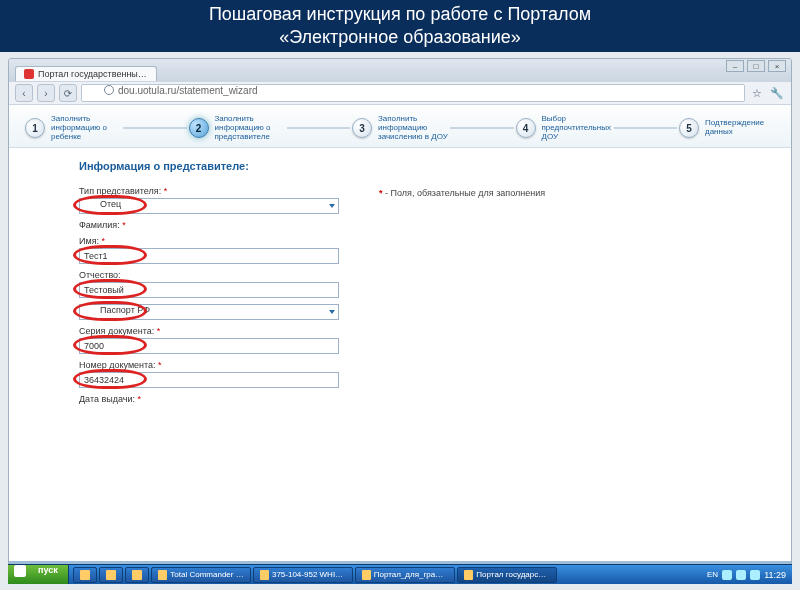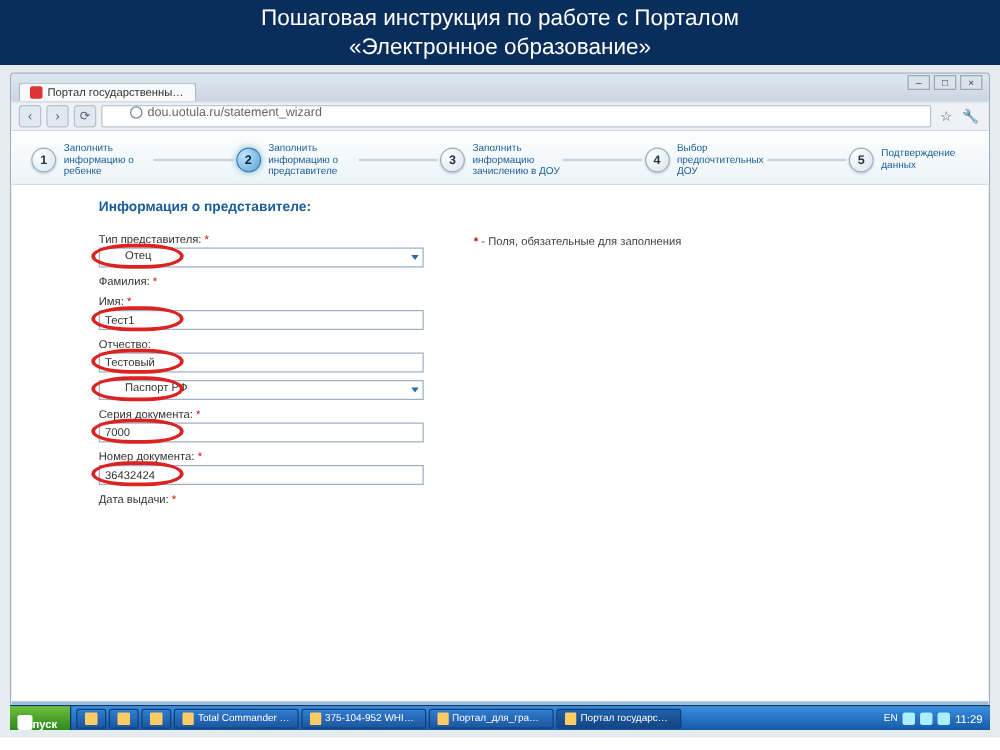--- a/index.html
+++ b/index.html
@@ -53,21 +53,21 @@
   .text-input { width: 100%; height: 16px; border: 1px solid #9db2c6; background: #fff; font-size: 9px; padding: 0 4px; color: #333; }
   .select-input { width: 100%; height: 16px; border: 1px solid #9db2c6; background: #fff; font-size: 9px; padding: 0 20px; color: #333; position:relative; display:flex; align-items:flex-start;}
   .select-input::after { content: ""; position: absolute; right: 3px; top: 5px; border-left: 3px solid transparent; border-right: 3px solid transparent; border-top: 4px solid #2a6aa8; }
   .highlight-oval { position: absolute; left: -6px; top: -3px; width: 74px; height: 20px; border: 3px solid #d22; border-radius: 50%/60%; pointer-events: none; }
 
   
   .bottom-bar { position:absolute; left:0; right:0; bottom:0; height:8px; background:#105a9c; opacity:.4;}
 
   
   .taskbar { position: absolute; left: 8px; right: 8px; bottom: 6px; height: 20px; background: linear-gradient(#3a8fe0,#1559a8); border-top: 1px solid #0a3a6e; display: flex; align-items: center; font-size: 9px; color: #fff; }
-  .start-btn { height: 100%; background: linear-gradient(#6fbf3c,#2e8a1c); padding: 0 10px 0 6px; display: flex; align-items: flex-end; gap: 0; font-weight: bold; border-right: 1px solid #0a3a6e; }
+  .start-btn { height: 100%; background: linear-gradient(#6fbf3c,#2e8a1c); padding: 0 10px 0 6px; display: flex; align-items: flex-start; gap: 12px; font-weight: bold; border-right: 1px solid #0a3a6e; }
   .start-flag { width: 12px; height: 12px; background: #fff; border-radius: 2px; display:inline-block;}
   .task-items { display: flex; align-items: center; height: 100%; gap: 2px; padding-left: 4px; flex:1; overflow:hidden;}
   .task-item { height: 16px; background: linear-gradient(#2f7cd0,#1e56a0); border: 1px solid #0f3f78; border-radius: 2px; padding: 0 6px; display: flex; align-items: center; gap: 3px; max-width: 100px; font-size: 8px; }
   .task-item.active { background: linear-gradient(#1f60ad,#134583); }
   .ti-icon { width: 10px; height: 10px; background: #fc6; border-radius: 1px; }
   .ti-label { white-space: nowrap; overflow: hidden; text-overflow: ellipsis; max-width: 80px; }
   .tray { margin-left: auto; padding: 0 6px; display:flex; align-items:center; gap:4px; }
   .tray-icon { width: 10px; height:10px; background:#aef; border-radius:2px;}
   .lang { font-size:8px; }
   .clock { font-size: 9px; }

